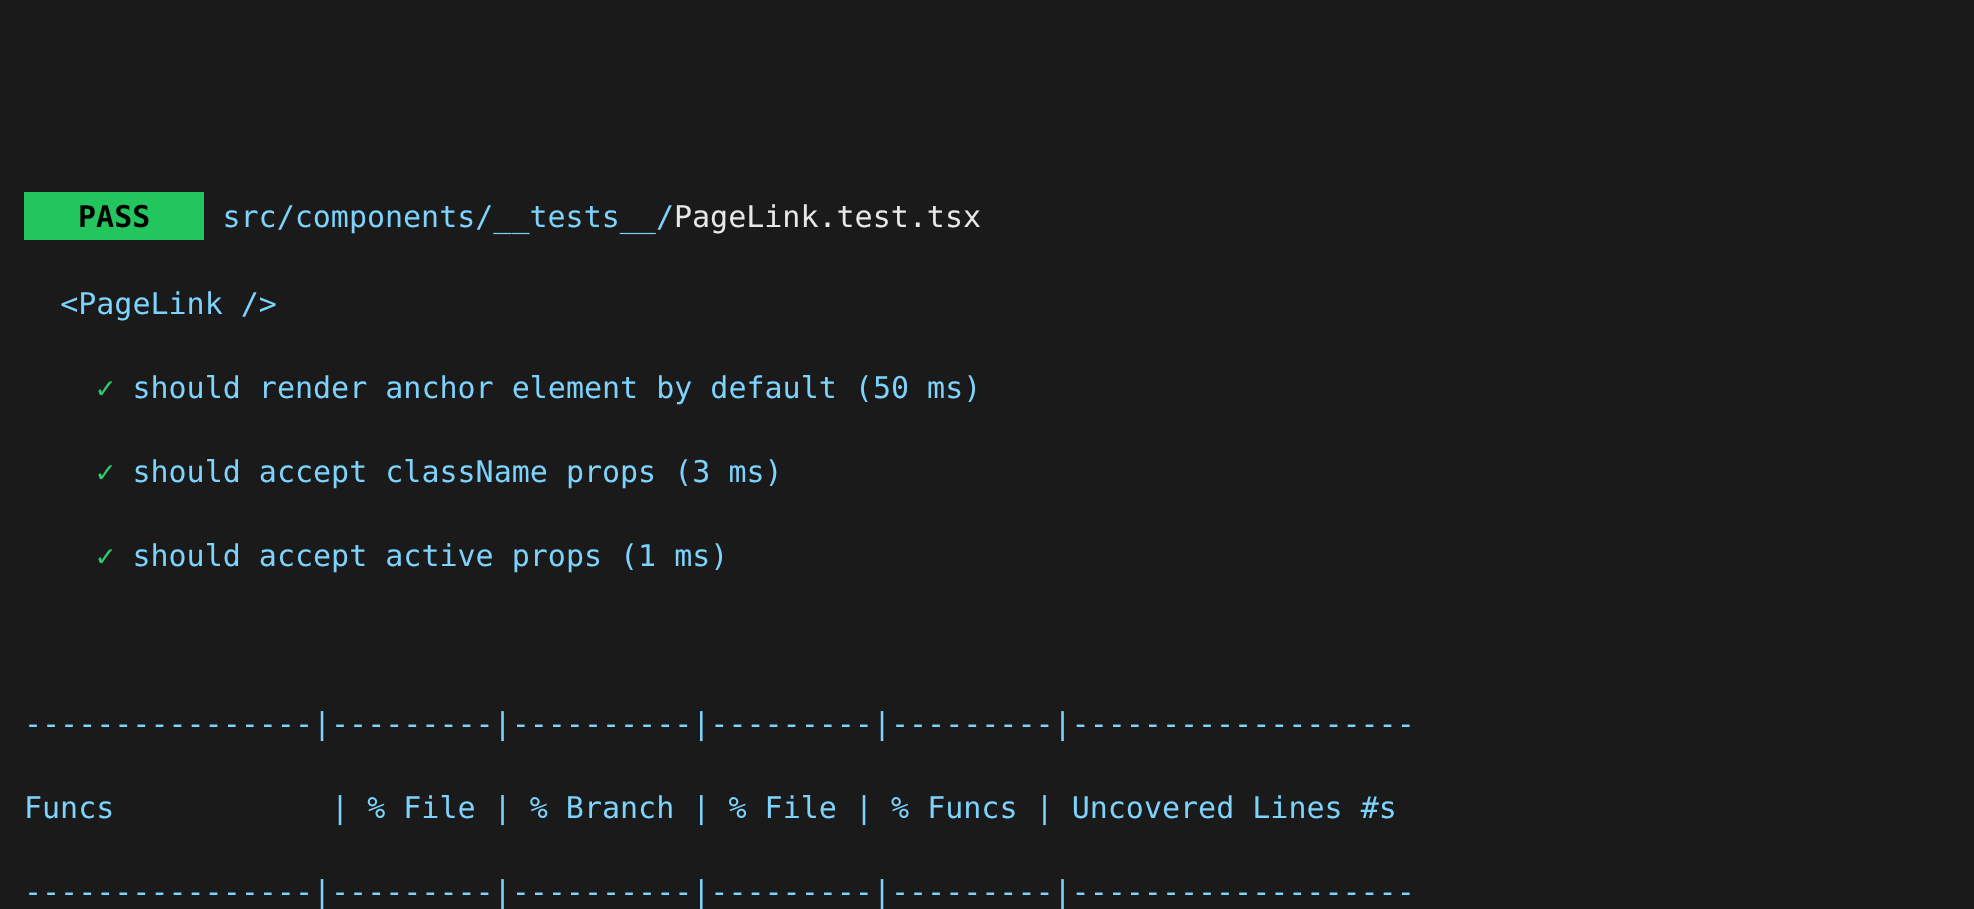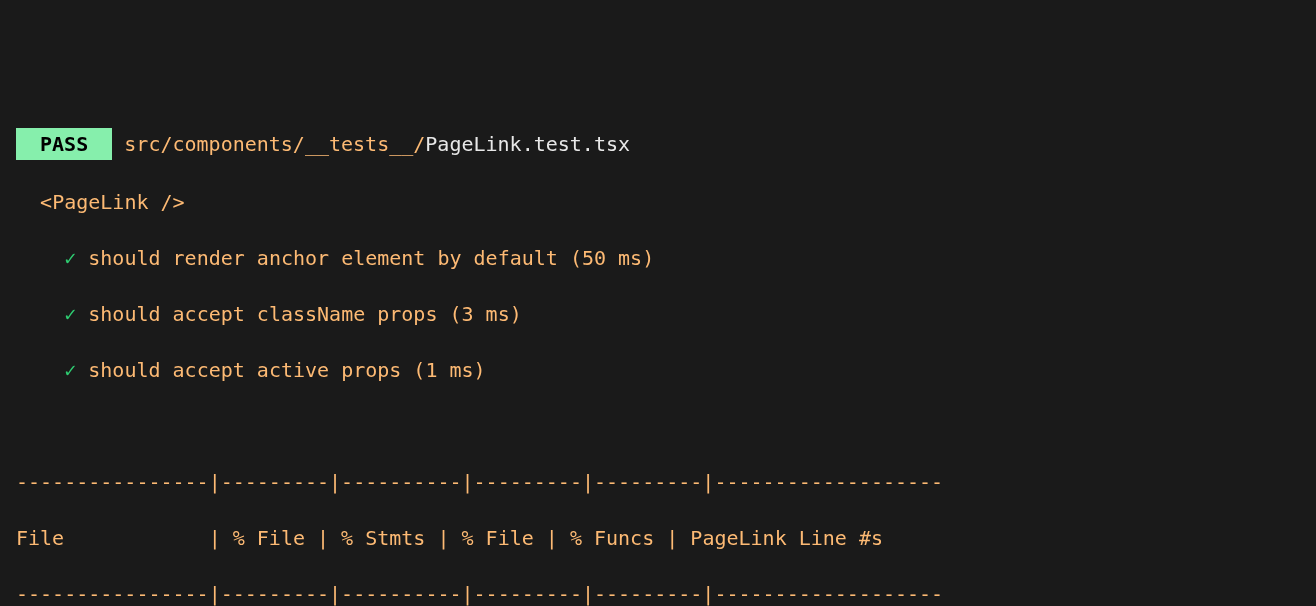--- a/index.html
+++ b/index.html
@@ -10,28 +10,28 @@
     body {
       background: #1a1a1a;
       color: #888;
       font-family: 'Menlo', 'Monaco', 'Consolas', monospace;
       font-size: 20px;
       line-height: 1.4;
       padding: 16px;
       white-space: pre;
     }
     .pass-badge {
-      background: #86efac;
+      background: #22c55e;
       color: #000;
       font-weight: bold;
-      padding: 2px 12px;
+      padding: 2px 24px;
       display: inline-block;
     }
     .dim {
-      color: #fdba74;
+      color: #7dd3fc;
     }
     .bright {
       color: #e8e8e8;
       font-weight: normal;
     }
     .check {
       color: #2ecc71;
     }
     .line {
       display: block;
@@ -42,21 +42,21 @@
 
 
 
 <span class="line"><span class="pass-badge"> PASS </span> <span class="dim">src/components/__tests__/</span><span class="bright">PageLink.test.tsx</span></span>
 <span class="line">  <span class="dim">&lt;PageLink /&gt;</span></span>
 <span class="line">    <span class="check">✓</span> <span class="dim">should render anchor element by default (50 ms)</span></span>
 <span class="line">    <span class="check">✓</span> <span class="dim">should accept className props (3 ms)</span></span>
 <span class="line">    <span class="check">✓</span> <span class="dim">should accept active props (1 ms)</span></span>
 <span class="line"> </span>
 <span class="line dim">----------------|---------|----------|---------|---------|-------------------</span>
-<span class="line dim"><span>File            </span>|<span> % File </span>|<span> % Stmts </span>|<span> % File </span>|<span> % Funcs </span>|<span> PageLink Line #s </span></span>
+<span class="line dim"><span>Funcs            </span>|<span> % File </span>|<span> % Branch </span>|<span> % File </span>|<span> % Funcs </span>|<span> Uncovered Lines #s </span></span>
 <span class="line dim">----------------|---------|----------|---------|---------|-------------------</span>
 
 
 
 
 
 
 
 
 

